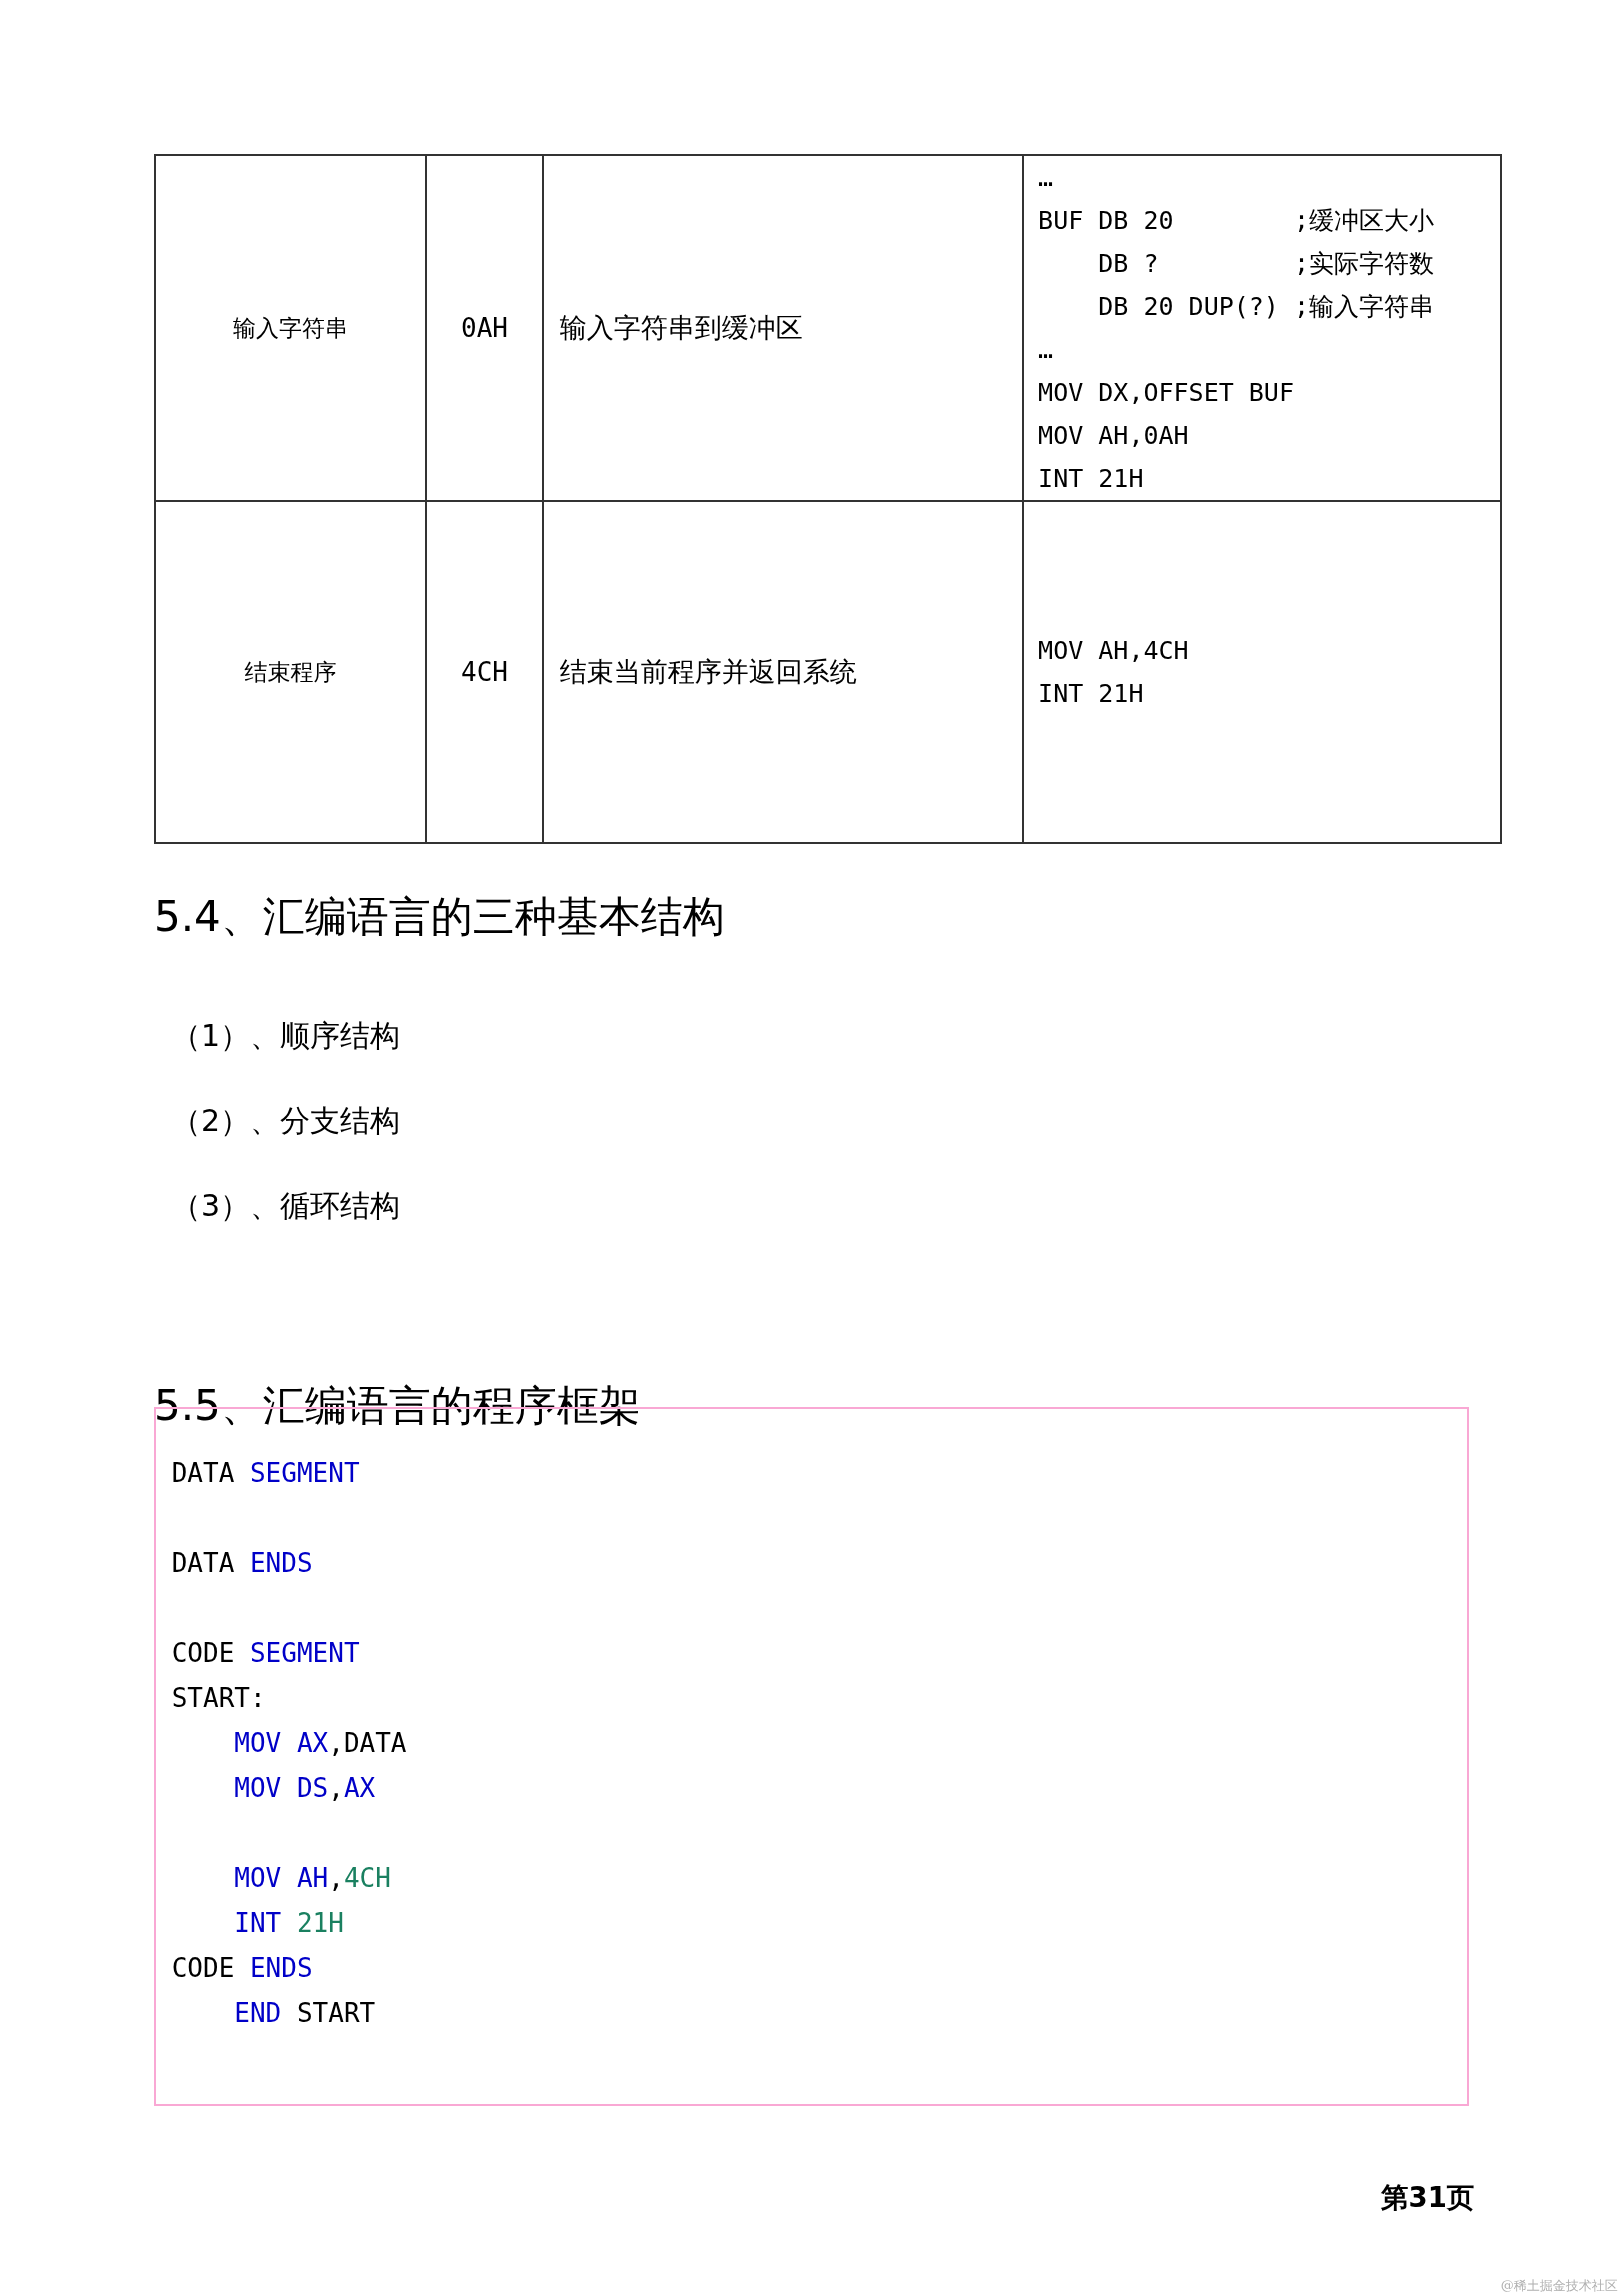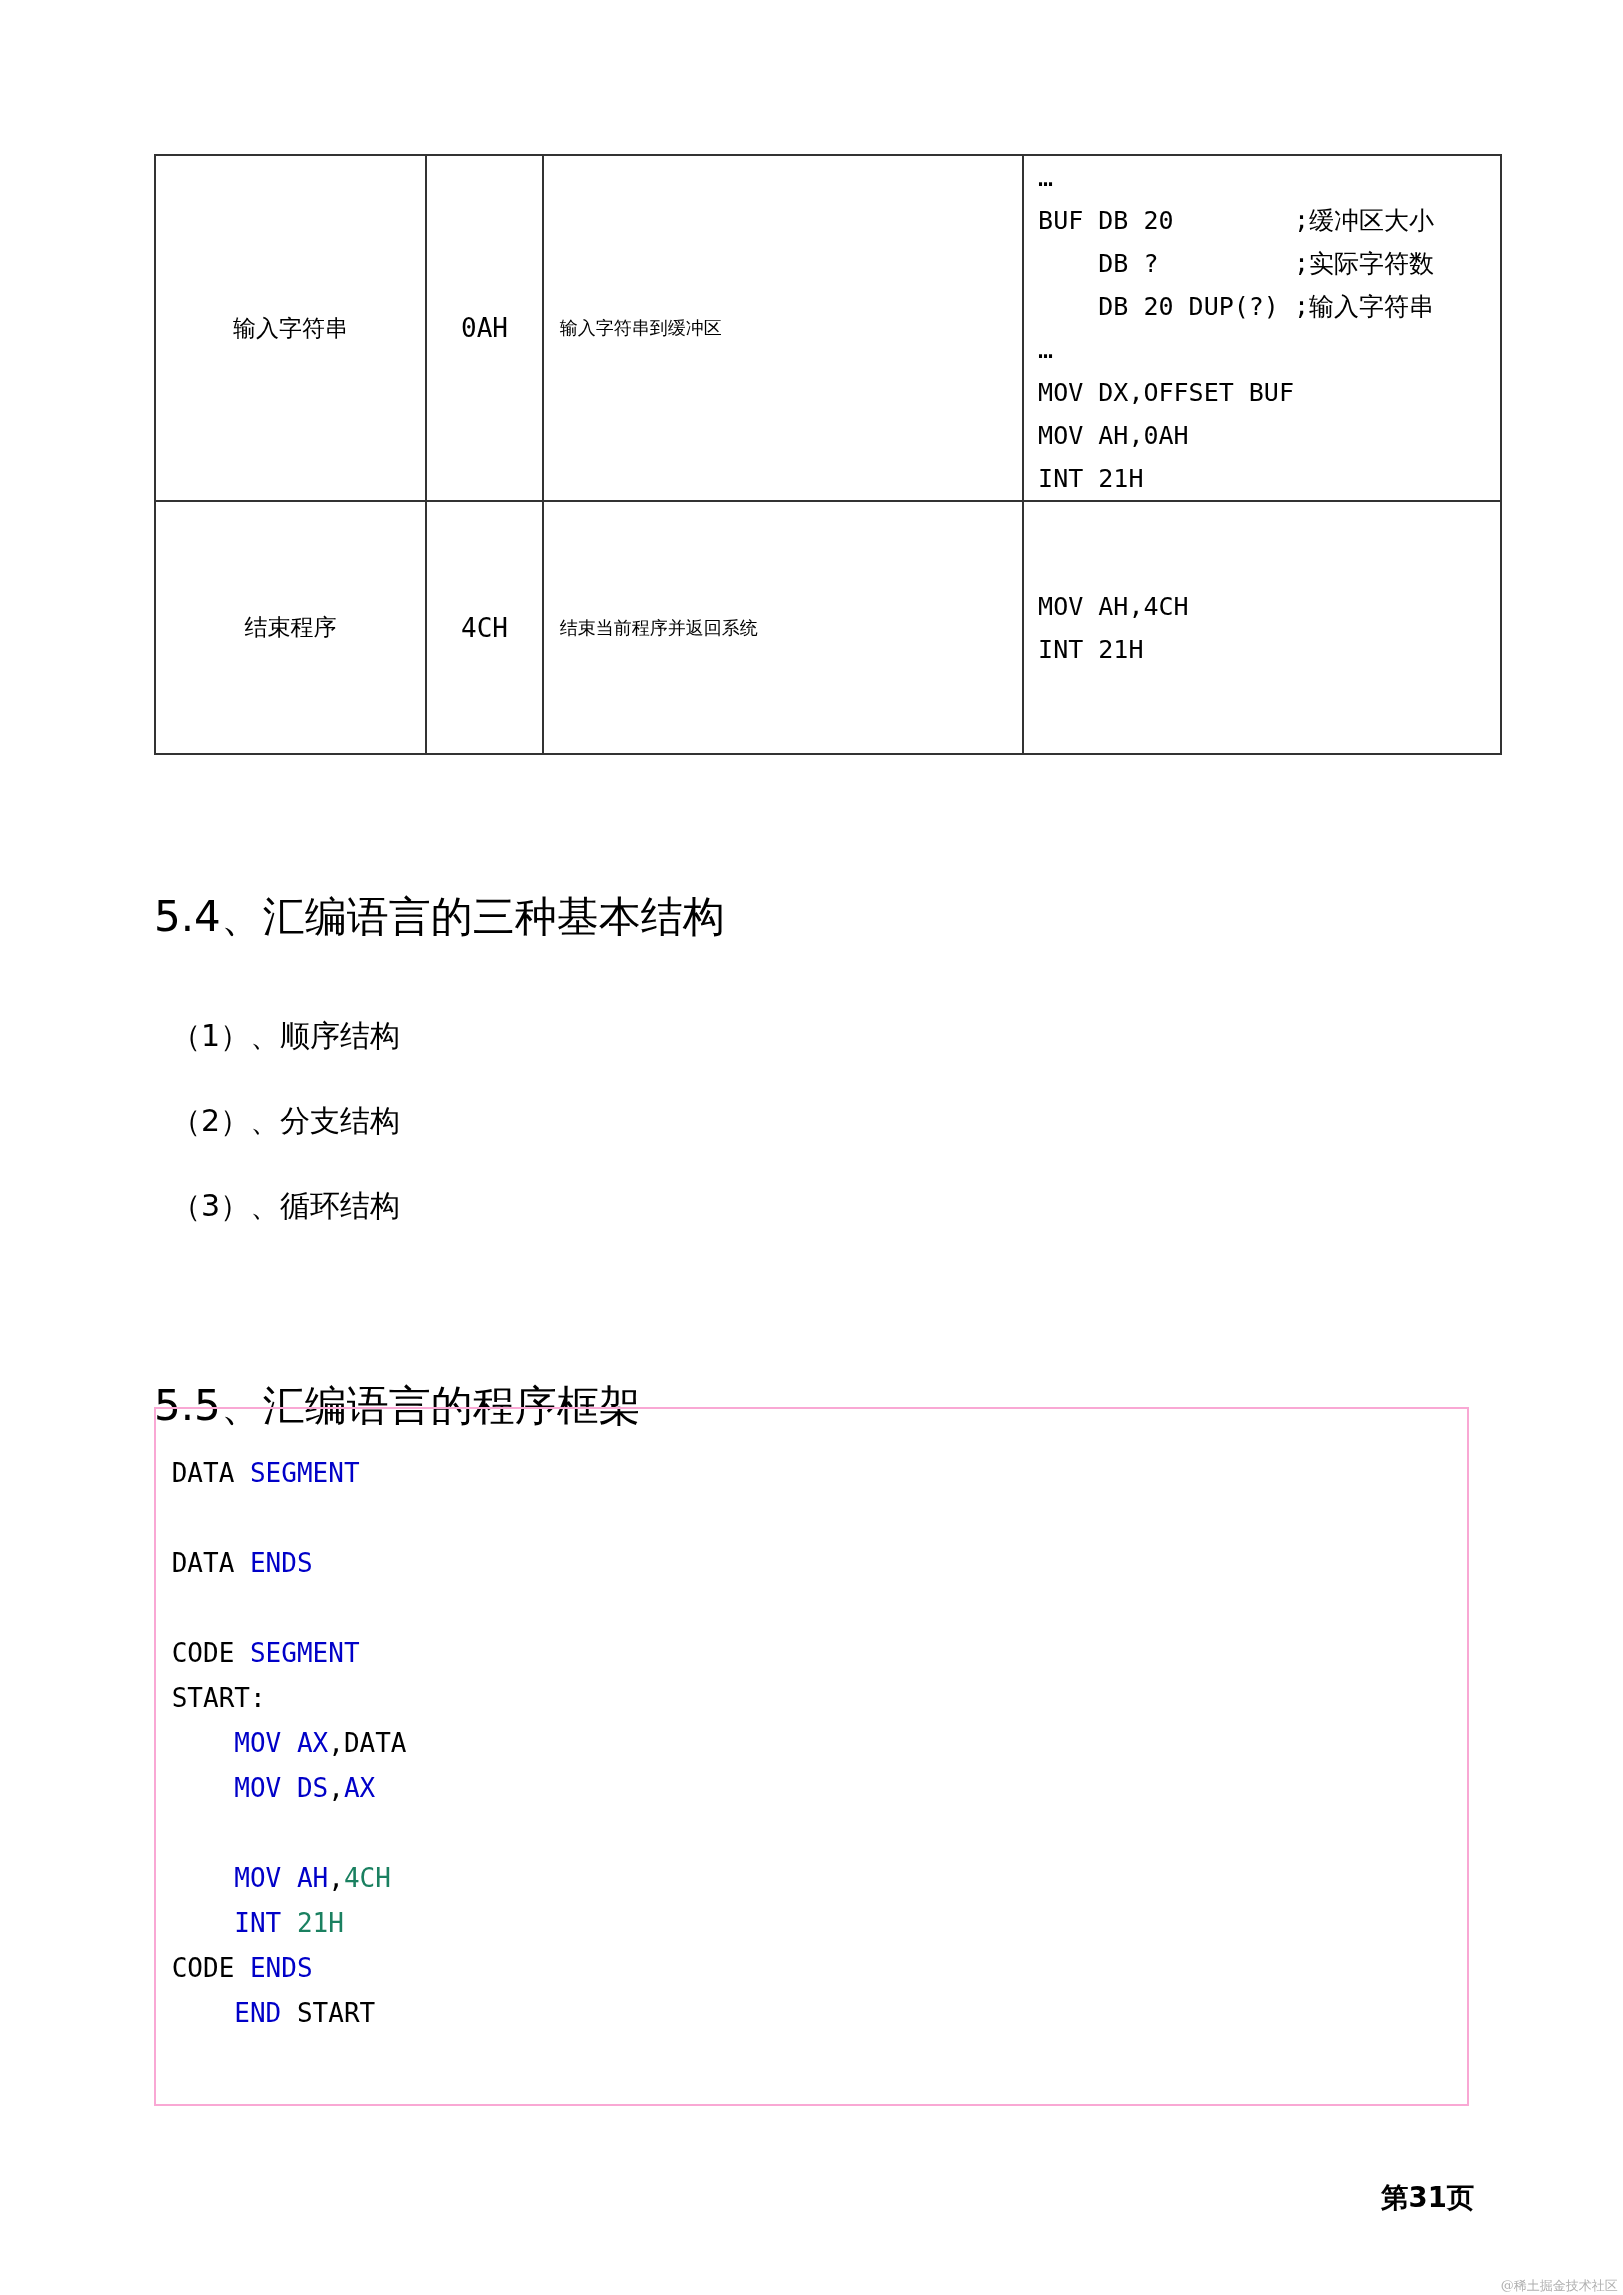--- a/index.html
+++ b/index.html
@@ -4,24 +4,24 @@
   <style>
     html, body { margin: 0; padding: 0; background: #ffffff; }
     body { width: 1623px; height: 2295px; position: relative; overflow: hidden;
            font-family: "DejaVu Sans", sans-serif; color: #000; }
     .mono { font-family: "DejaVu Sans Mono", "Liberation Mono", monospace; }
 
     
     .api-table { position: absolute; left: 154px; top: 154px; width: 1314px;
                  border-collapse: collapse; table-layout: fixed; }
     .api-table td { border: 2px solid #333; vertical-align: middle; padding: 0; }
-    .api-table tr { height: 253px; }
+    .api-table tr { height: 342px; }
     .c-name { width: 269px; text-align: center; font-weight: normal; font-size: 23px; }
     .c-code { width: 115px; text-align: center; font-size: 26px; font-weight: normal; }
-    .c-desc { width: 462px; font-size: 18px; padding-left: 15.7px !important; margin-top: 38px; }
+    .c-desc { width: 462px; font-size: 27px; padding-left: 15.7px !important; margin-top: 38px; }
     .c-ex   { width: 462px; padding-left: 14.4px !important; }
     .ex-line { font-size: 25px; line-height: 43px; white-space: pre; }
 
     .heading { position: absolute; left: 154px; font-size: 42px; font-weight: normal; margin: 0; }
     .list-item { position: absolute; left: 171px; font-size: 30px; }
 
     .code-box { position: absolute; left: 154px; top: 1407px; width: 1311px; height: 695px;
                 border: 2px solid #f9a8d4; }
     .code-lines { position: absolute; left: 15.7px; top: 42px; }
     .code-line { font-size: 26px; line-height: 45px; height: 45px; white-space: pre; }

